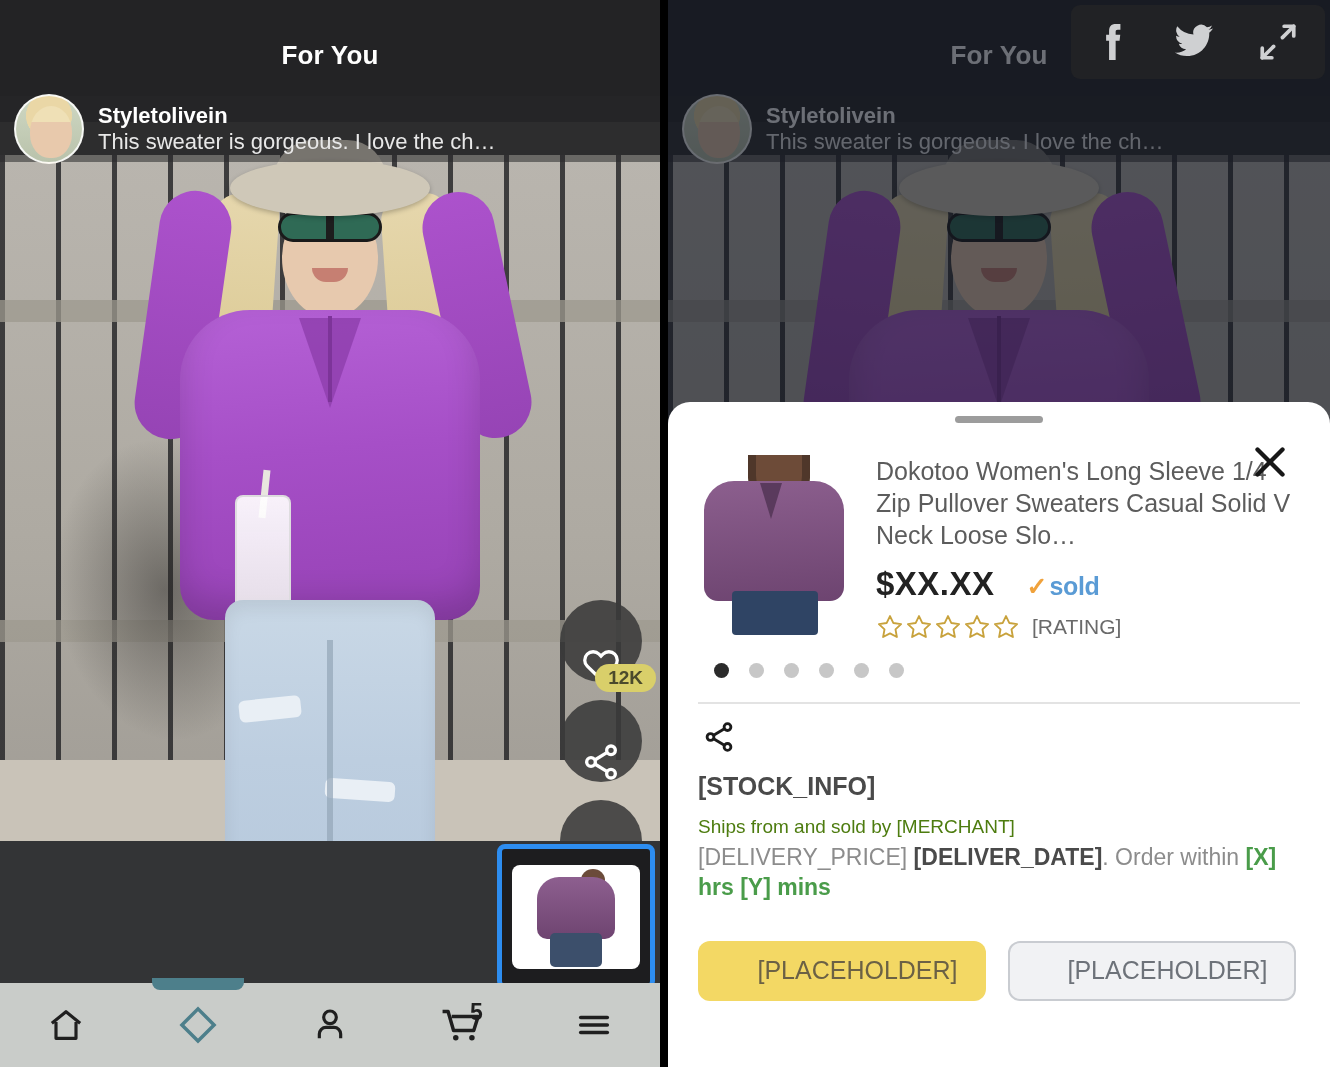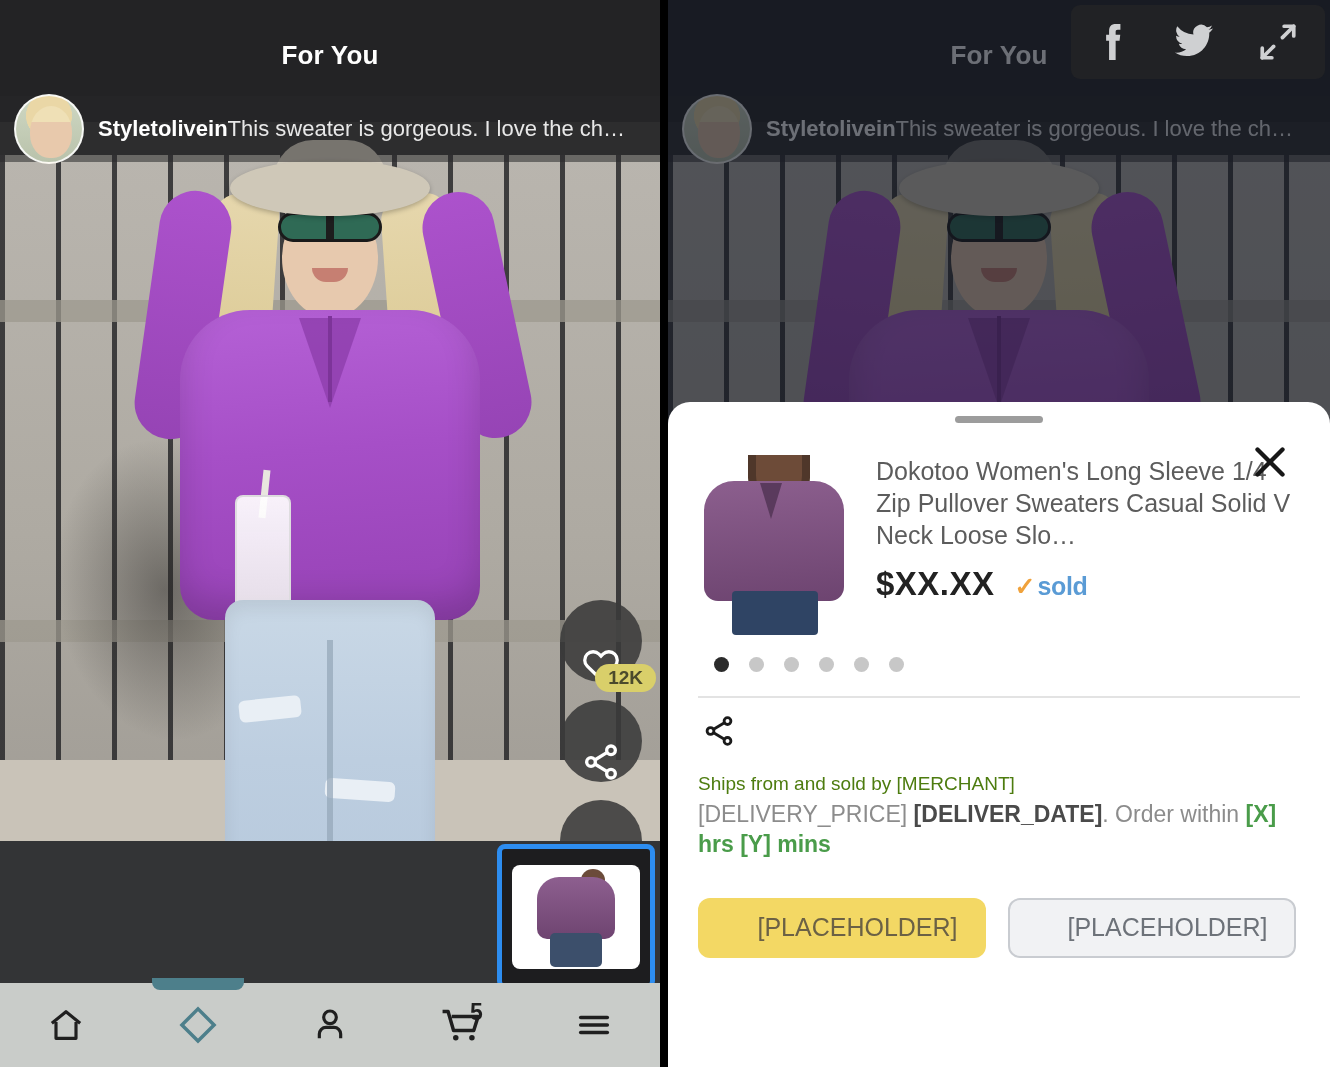--- a/index.html
+++ b/index.html
@@ -155,21 +155,21 @@
       radial-gradient(circle at 50% 62%, #e8c8ad 0 22%, transparent 23%),
       radial-gradient(circle at 50% 30%, #ead7a6 0 40%, transparent 41%),
       linear-gradient(180deg,#cfd8c3,#b9c2ab);
     position:relative; overflow:hidden;
   }
   .avatar::after {
     content:""; position:absolute; left:14px; top:10px; width:42px; height:52px;
     border-radius:50% 50% 46% 46%;
     background:linear-gradient(180deg,#efe0b6 0 30%, #e8c9ac 30% 100%);
   }
-  .poster-txt { display:flex; line-height:1.18; overflow:hidden; }
+  .poster-txt { display:flex; flex-direction:column; line-height:1.18; overflow:hidden; }
   .poster-name { color:#fff; font-size:22px; font-weight:bold; }
   .poster-caption { color:#e8e8e8; font-size:22px; white-space:nowrap; }
 
   
   .actions { position:absolute; right:18px; top:600px; display:flex; flex-direction:column; gap:18px; align-items:center; }
   .act-btn {
     width:82px; height:82px; border-radius:50%;
     background:rgba(58,58,58,.88);
     display:flex; align-items:flex-end; justify-content:center;
     position:relative;
@@ -254,21 +254,21 @@
   .prod-img .p-sweater {
     position:absolute; left:6px; top:26px; width:140px; height:120px;
     border-radius:30px 30px 14px 14px;
     background:linear-gradient(175deg,#8c5f8e,#6d4470);
   }
   .prod-img .p-neck { position:absolute; left:62px; top:28px; width:22px; height:36px; background:#5a3a5d; clip-path:polygon(0 0,100% 0,50% 100%); }
   .prod-img .p-jeans { position:absolute; left:34px; top:136px; width:86px; height:44px; background:#2f4464; border-radius:4px; }
 
   .prod-meta { flex:1 1 auto; min-width:0; }
   .prod-title { font-size:25px; line-height:1.28; color:#5c5c5c; }
-  .price-row { display:flex; align-items:baseline; gap:20px; margin-top:14px; }
+  .price-row { display:flex; align-items:baseline; gap:32px; margin-top:14px; }
   .price { font-size:33px; font-weight:bold; color:#222; letter-spacing:.5px; }
   .prime { display:flex; align-items:baseline; gap:2px; }
   .prime-check { color:#f0a23c; font-size:25px; font-weight:bold; line-height:1; }
   .prime-word { color:#5a9bd5; font-size:25px; font-weight:bold; letter-spacing:-.4px; }
   .rating-row { display:flex; align-items:center; gap:12px; margin-top:10px; }
   .stars { display:flex; gap:1px; }
   .rating-label { color:#6a6a6a; font-size:21px; }
 
   .dots { display:flex; gap:20px; margin:22px 0 0 16px; }
   .dots span { width:15px; height:15px; border-radius:50%; background:#c7c7c7; display:block; }
@@ -521,20 +521,40 @@
           </div>
           <div class="prod-meta">
             <div class="prod-title">Dokotoo Women's Long Sleeve 1/4 Zip Pullover Sweaters Casual Solid V Neck Loose Slo…</div>
             <div class="price-row">
               <span class="price">$XX.XX</span>
               <span class="prime">
                 <span class="prime-check">✓</span>
                 <span class="prime-word">sold</span>
               </span>
             </div>
+            <div class="rating-row">
+              <span class="stars">
+                <svg width="28" height="28" viewBox="0 0 24 24">
+                    <path d="M12 2.6l2.9 6 6.6.9-4.8 4.6 1.2 6.5L12 17.5 6.1 20.6l1.2-6.5L2.5 9.5l6.6-.9z" fill="none" stroke="#c8a23c" stroke-width="1.6" stroke-linejoin="round"></path>
+                  </svg>
+                <svg width="28" height="28" viewBox="0 0 24 24">
+                    <path d="M12 2.6l2.9 6 6.6.9-4.8 4.6 1.2 6.5L12 17.5 6.1 20.6l1.2-6.5L2.5 9.5l6.6-.9z" fill="none" stroke="#c8a23c" stroke-width="1.6" stroke-linejoin="round"></path>
+                  </svg>
+                <svg width="28" height="28" viewBox="0 0 24 24">
+                    <path d="M12 2.6l2.9 6 6.6.9-4.8 4.6 1.2 6.5L12 17.5 6.1 20.6l1.2-6.5L2.5 9.5l6.6-.9z" fill="none" stroke="#c8a23c" stroke-width="1.6" stroke-linejoin="round"></path>
+                  </svg>
+                <svg width="28" height="28" viewBox="0 0 24 24">
+                    <path d="M12 2.6l2.9 6 6.6.9-4.8 4.6 1.2 6.5L12 17.5 6.1 20.6l1.2-6.5L2.5 9.5l6.6-.9z" fill="none" stroke="#c8a23c" stroke-width="1.6" stroke-linejoin="round"></path>
+                  </svg>
+                <svg width="28" height="28" viewBox="0 0 24 24">
+                    <path d="M12 2.6l2.9 6 6.6.9-4.8 4.6 1.2 6.5L12 17.5 6.1 20.6l1.2-6.5L2.5 9.5l6.6-.9z" fill="none" stroke="#c8a23c" stroke-width="1.6" stroke-linejoin="round"></path>
+                  </svg>
+              </span>
+              <span class="rating-label">[RATING]</span>
+            </div>
           </div>
         </div>
 
         <div class="dots">
           <span class="on"></span>
           <span></span>
           <span></span>
           <span></span>
           <span></span>
           <span></span>
@@ -545,20 +565,21 @@
         <div class="share-row">
           <svg width="34" height="34" viewBox="0 0 24 24">
             <circle cx="18" cy="5" r="2.4" fill="none" stroke="#1b1b1b" stroke-width="2"></circle>
             <circle cx="6" cy="12" r="2.4" fill="none" stroke="#1b1b1b" stroke-width="2"></circle>
             <circle cx="18" cy="19" r="2.4" fill="none" stroke="#1b1b1b" stroke-width="2"></circle>
             <line x1="8.2" y1="10.8" x2="15.8" y2="6.2" stroke="#1b1b1b" stroke-width="2"></line>
             <line x1="8.2" y1="13.2" x2="15.8" y2="17.8" stroke="#1b1b1b" stroke-width="2"></line>
           </svg>
         </div>
 
+        <div class="stock">[STOCK_INFO]</div>
         <div class="ships">Ships from and sold by [MERCHANT]</div>
         <div class="deliver">
           <span>[DELIVERY_PRICE]</span>
           <b>[DELIVER_DATE]</b><span>. Order within </span><span class="grn">[X] hrs [Y] mins</span>
         </div>
 
         <div class="cta-row">
           <div class="btn btn-primary">[PLACEHOLDER]</div>
           <div class="btn btn-secondary">[PLACEHOLDER]</div>
         </div>

